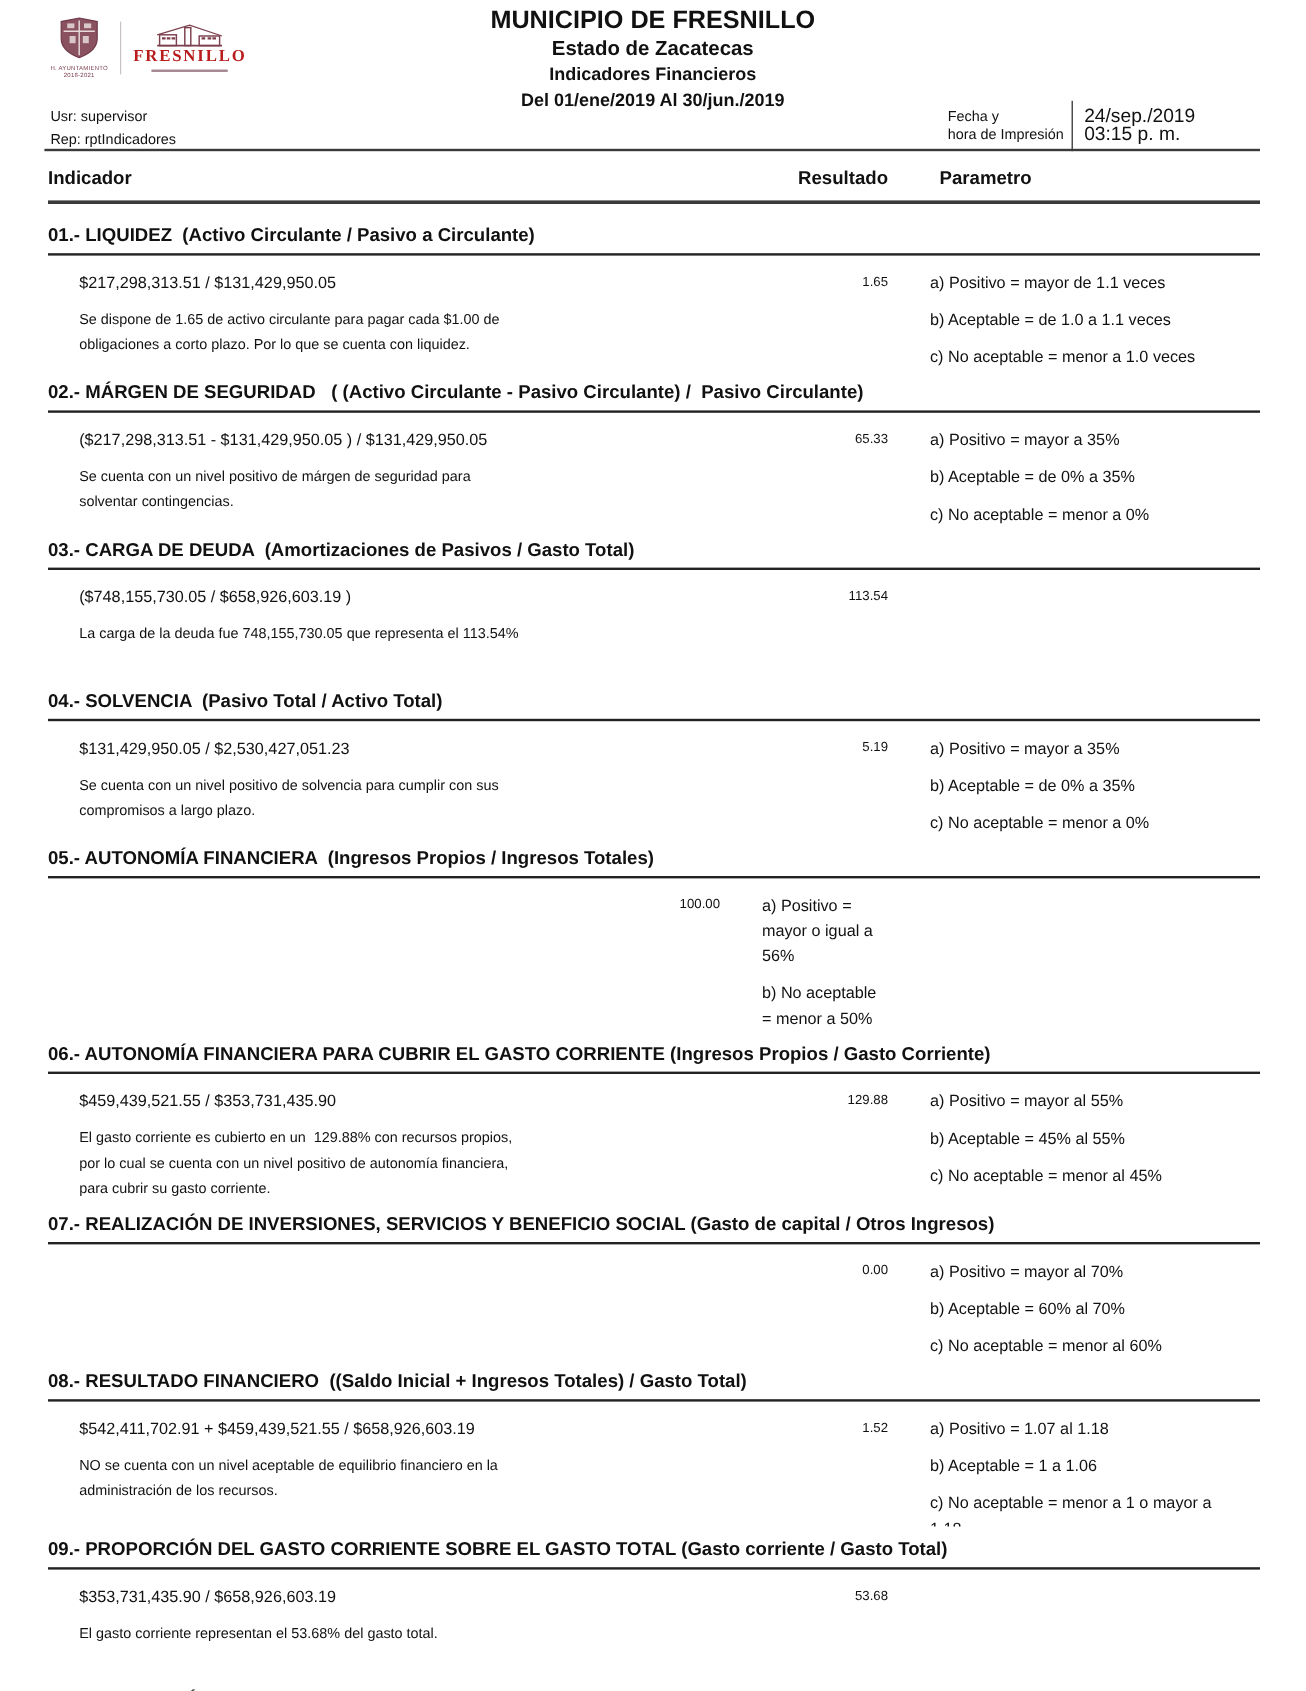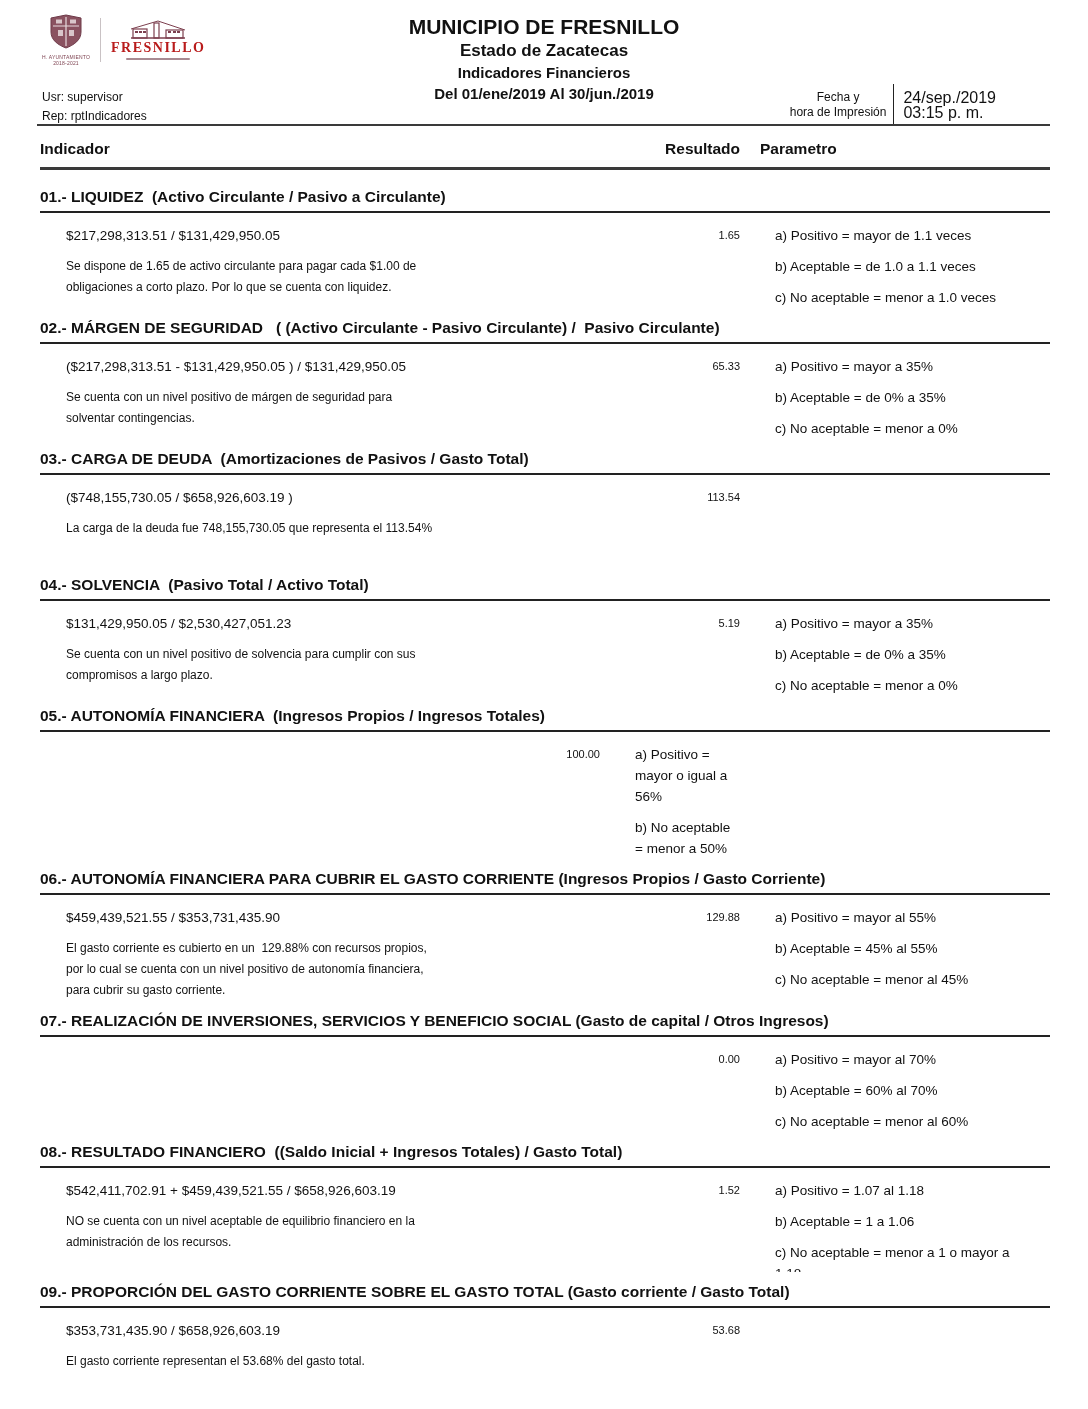--- a/index.html
+++ b/index.html
@@ -14,42 +14,42 @@
   
   .hdr { position: relative; height: 128px; }
   .logos { position: absolute; left: 42px; top: 14px; display: flex; align-items: center; gap: 10px; }
   .crest-wrap { display: flex; flex-direction: column; align-items: center; }
   .crest-cap { font-size: 5px; color: #7c3f4e; line-height: 6px; text-align: center; letter-spacing: .2px; }
   .logo-div { width: 1px; height: 44px; background: #c9c2c4; }
   .fres { display: flex; flex-direction: column; align-items: center; }
   .fres-word { font-family: "Liberation Serif", serif; font-size: 14px; color: #b91c1c; letter-spacing: 1.5px; font-weight: bold; }
   .fres-tag { width: 64px; height: 2px; background: #a88a92; margin-top: 2px; border-radius: 1px; }
 
-  .titles { text-align: center; padding-top: 14px; }
+  .titles { text-align: center; padding-top: 4px; }
   .t1 { font-size: 21px; font-weight: bold; line-height: 26px; }
   .t2 { font-size: 17px; font-weight: bold; line-height: 22px; }
   .t3 { font-size: 15px; font-weight: bold; line-height: 21px; }
   .t4 { font-size: 15px; font-weight: bold; line-height: 21px; }
 
   .usr { position: absolute; left: 42px; top: 88px; font-size: 12px; line-height: 18.5px; }
   .printbox { position: absolute; right: 92px; top: 84px; display: flex; align-items: stretch; }
-  .print-label { font-size: 12px; line-height: 15px; text-align: center; white-space: pre-line; padding: 6px 7px 0 0; }
+  .print-label { font-size: 12px; line-height: 15px; text-align: left; white-space: pre-line; padding: 6px 7px 0 0; }
   .print-vals { font-size: 16px; line-height: 15px; border-left: 1.5px solid #222; padding: 6px 0 6px 9px; min-width: 86px; }
 
   .hdr-rule { position: absolute; left: 37px; right: 38px; top: 124px; height: 2px; background: #3a3a3a; }
 
   
   .cols {
     margin: 0 38px 0 40px; padding: 12px 0 9px 0;
     display: grid; grid-template-columns: 560px 140px 275px; column-gap: 0;
     border-bottom: 3px solid #3a3a3a;
   }
   .cols .c1 { font-size: 15.5px; font-weight: bold; }
   .cols .c2 { font-size: 15.5px; font-weight: bold; text-align: right; }
-  .cols .c3 { font-size: 15.5px; font-weight: bold; margin-left: 20px; }
+  .cols .c3 { font-size: 15.5px; font-weight: bold; margin-left: 43px; }
 
   
   .sections { margin: 0 38px 0 40px; padding-top: 17px; }
   .sec { margin-bottom: 0; }
   .sec-title { font-size: 15.5px; font-weight: bold; line-height: 19px; white-space: pre-wrap; }
   .sec-rule { height: 2px; background: #222; margin-top: 5px; }
   .sec-body {
     display: grid; grid-template-columns: 560px 140px 275px;
     padding: 12px 0 10px 0; min-height: 100px;
   }

